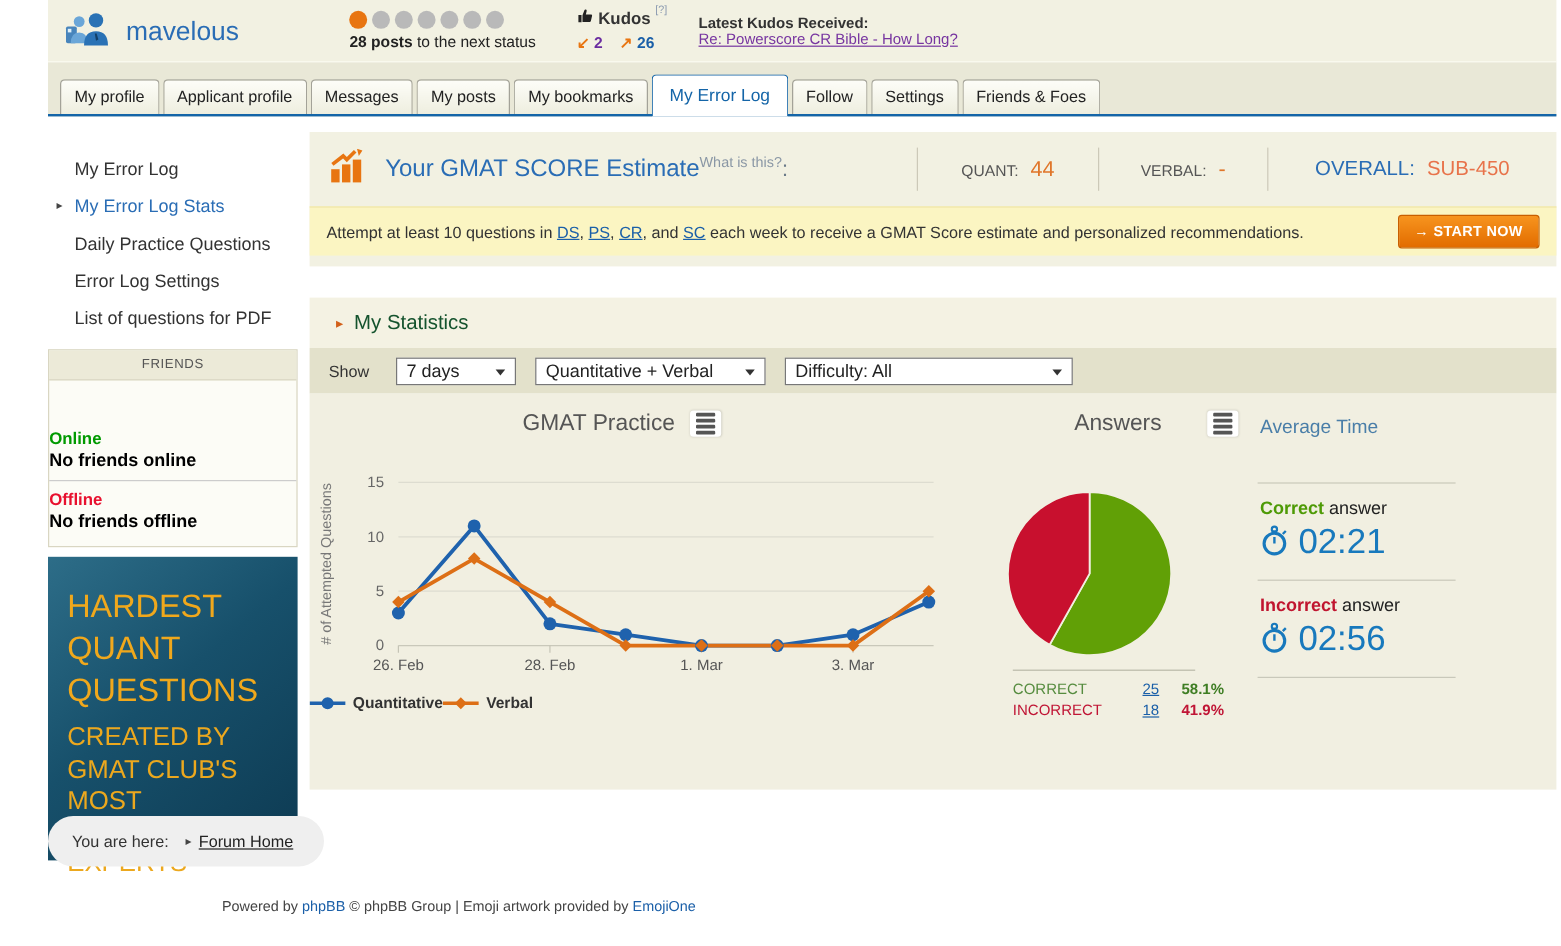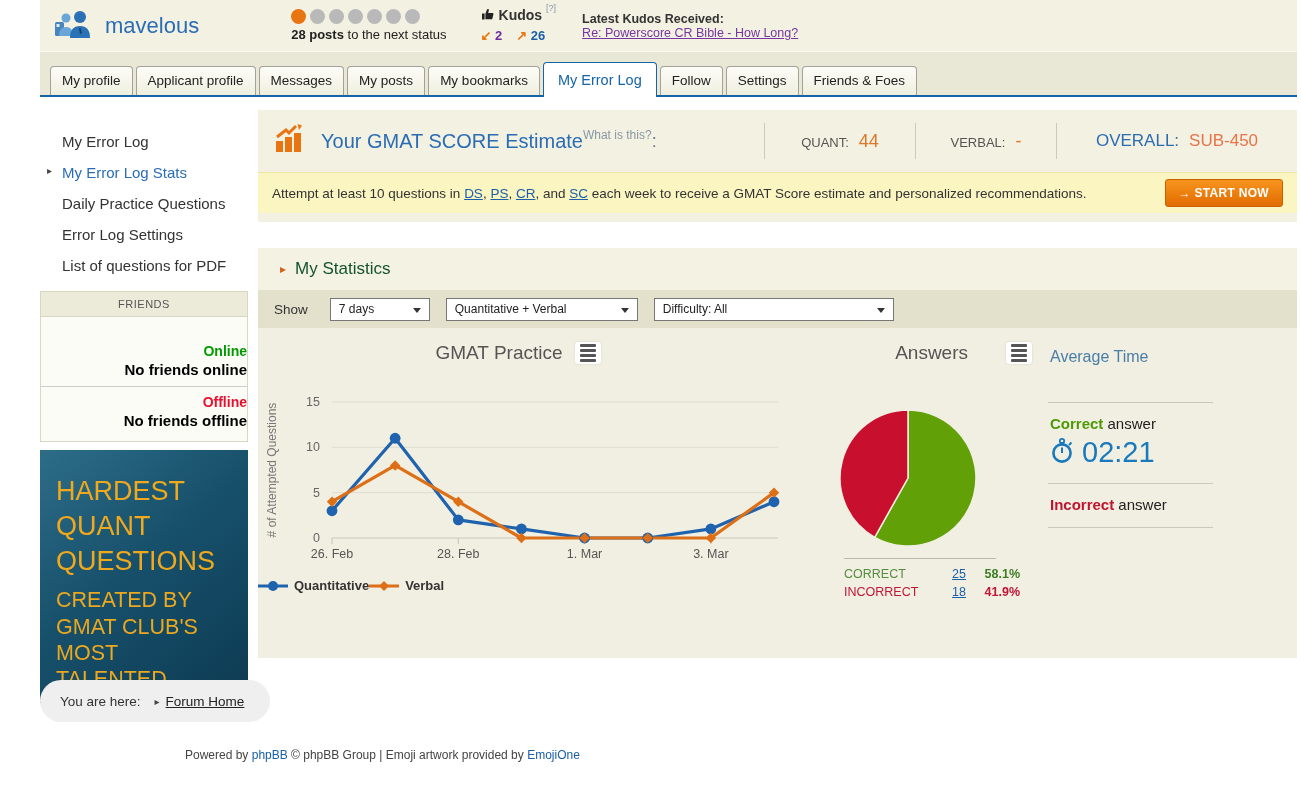--- a/index.html
+++ b/index.html
@@ -32,21 +32,21 @@
   .tab.active { background:#fff; border:1px solid #1465a8; border-bottom:none; color:#1465a8; font-size:14.5px; padding:9px 14px 9px; margin-bottom:-2px; z-index:2; position:relative; }
 
   
   .sidebar { position:absolute; left:40px; top:110px; width:208px; }
   .nav { padding-top:16px; }
   .nav-item { position:relative; font-size:15px; color:#333; padding:7px 0 7px 22px; cursor:pointer; }
   .nav-item.active { color:#2a6db5; }
   .nav-arrow { position:absolute; left:7px; top:8px; font-size:10px; color:#444; }
   .friends-box { margin-top:10px; border:1px solid #d9d6c2; background:#fcfcf6; }
   .friends-head { background:#ecead8; border-bottom:1px solid #d9d6c2; text-align:center; font-size:11px; color:#555; letter-spacing:.5px; padding:6px 0; }
-  .friends-body { text-align:right; padding:26px 0 12px; }
+  .friends-body { text-align:left; padding:9px 0 12px;margin-top:31px; }
   .fr-online { color:#009a00; font-weight:bold; font-size:14px; }
   .fr-line { color:#000; font-weight:bold; font-size:15px; margin:2px 0 8px; }
   .friends-body hr { border:none; border-top:1px solid #ccc; margin:0 0 7px; }
   .fr-offline { color:#e8102e; font-weight:bold; font-size:14px; }
   .ad-banner { margin-top:8px; height:253px; background:linear-gradient(140deg,#2d6d88 0%,#17506b 45%,#0d3a52 100%); padding:24px 16px 0; cursor:pointer; }
   .ad-line1 { color:#f0a81c; font-size:27px; line-height:1.3; }
   .ad-line2 { color:#eca81e; font-size:21.5px; line-height:1.22; margin-top:8px; }
 
   
   .crumb-pill { position:absolute; left:40px; top:680px; height:42px; background:#efefef; border-radius:21px; display:flex; align-items:center; padding:0 26px 0 20px; }
@@ -75,21 +75,21 @@
   .alert-text .lnk { color:#1a5fa8; text-decoration:underline; cursor:pointer; }
   .start-btn { margin-left:auto; background:linear-gradient(#f7941e,#e26c00); color:#fff; font-weight:bold; font-size:12px; padding:6px 13px; border-radius:3px; border:1px solid #c85f00; cursor:pointer; letter-spacing:.3px; white-space:nowrap; }
 
   
   .stats-panel { position:absolute; left:258px; top:248px; width:1039px; height:410px; }
   .stats-header { height:42px; background:#f4f2e3; display:flex; align-items:center; padding-left:22px; }
   .stats-arrow { color:#d2601a; font-size:12px; margin-right:9px; }
   .stats-title { color:#14532d; font-size:17px; }
   .filter-row { height:38px; background:#e3e1cb; display:flex; align-items:center; padding-left:16px; gap:16px; }
   .show-label { font-size:13.5px; color:#333; margin-right:6px; }
-  .select { background:#fff; border:1px solid #777; height:23px; display:flex; align-items:center; padding:0 8px; font-size:12px; color:#222; cursor:pointer; position:relative; }
+  .select { background:#fff; border:1px solid #777; height:23px; display:flex; align-items:center; padding:0 8px; font-size:15px; color:#222; cursor:pointer; position:relative; }
   .select .caret { position:absolute; right:8px; top:9px; width:0; height:0; border-left:4px solid transparent; border-right:4px solid transparent; border-top:5px solid #333; }
   .sel-0 { width:100px; } .sel-1 { width:192px; } .sel-2 { width:240px; }
 
   .charts-row { height:330px; background:#f1efe1; position:relative; }
   .chart-title-row { position:absolute; left:0; top:14px; width:520px; display:flex; justify-content:center; align-items:center; gap:12px;text-align:center; }
   .chart-title { font-size:19px; color:#555; }
   .burger { width:26px; height:22px; background:#fff; border-radius:3px; display:flex; flex-direction:column; justify-content:center; gap:2.5px; padding:0 5px; cursor:pointer; box-shadow:0 0 2px rgba(0,0,0,.15); }
   .burger i { display:block; height:2.5px; background:#555; border-radius:1px; }
   #gmat-svg { position:absolute; left:4px; top:50px; }
   .legend-row { position:absolute; left:0; top:250px; width:520px; display:flex; justify-content:flex-start; }
@@ -371,20 +371,32 @@
             <rect x="10.4" y="5" width="3.2" height="3" fill="#1879bd"></rect>
             <line x1="19" y1="8" x2="21.5" y2="5.5" stroke="#1879bd" stroke-width="2"></line>
             <circle cx="12" cy="16" r="8.6" fill="none" stroke="#1879bd" stroke-width="2.6"></circle>
             <line x1="12" y1="16" x2="12" y2="10.5" stroke="#1879bd" stroke-width="2"></line>
           </svg>
         </span>
         <span class="time-val">02:21</span>
       </div>
       <hr class="avg-div avg-d2">
       <div class="avg-answer"><span class="bad">Incorrect</span><span> answer</span></div>
+      <div class="time-row">
+        <span>
+          <svg width="24" height="27" viewBox="0 0 24 27">
+            <circle cx="12" cy="4" r="2.2" fill="none" stroke="#1879bd" stroke-width="1.8"></circle>
+            <rect x="10.4" y="5" width="3.2" height="3" fill="#1879bd"></rect>
+            <line x1="19" y1="8" x2="21.5" y2="5.5" stroke="#1879bd" stroke-width="2"></line>
+            <circle cx="12" cy="16" r="8.6" fill="none" stroke="#1879bd" stroke-width="2.6"></circle>
+            <line x1="12" y1="16" x2="12" y2="10.5" stroke="#1879bd" stroke-width="2"></line>
+          </svg>
+        </span>
+        <span class="time-val">02:56</span>
+      </div>
       <hr class="avg-div avg-d3">
     </div>
   </div>
 </div>
 
 <div class="crumb-pill">
   <span class="crumb-label">You are here:</span>
   <span class="crumb-arrow">▸</span>
   <span class="crumb-link">Forum Home</span>
 </div>

